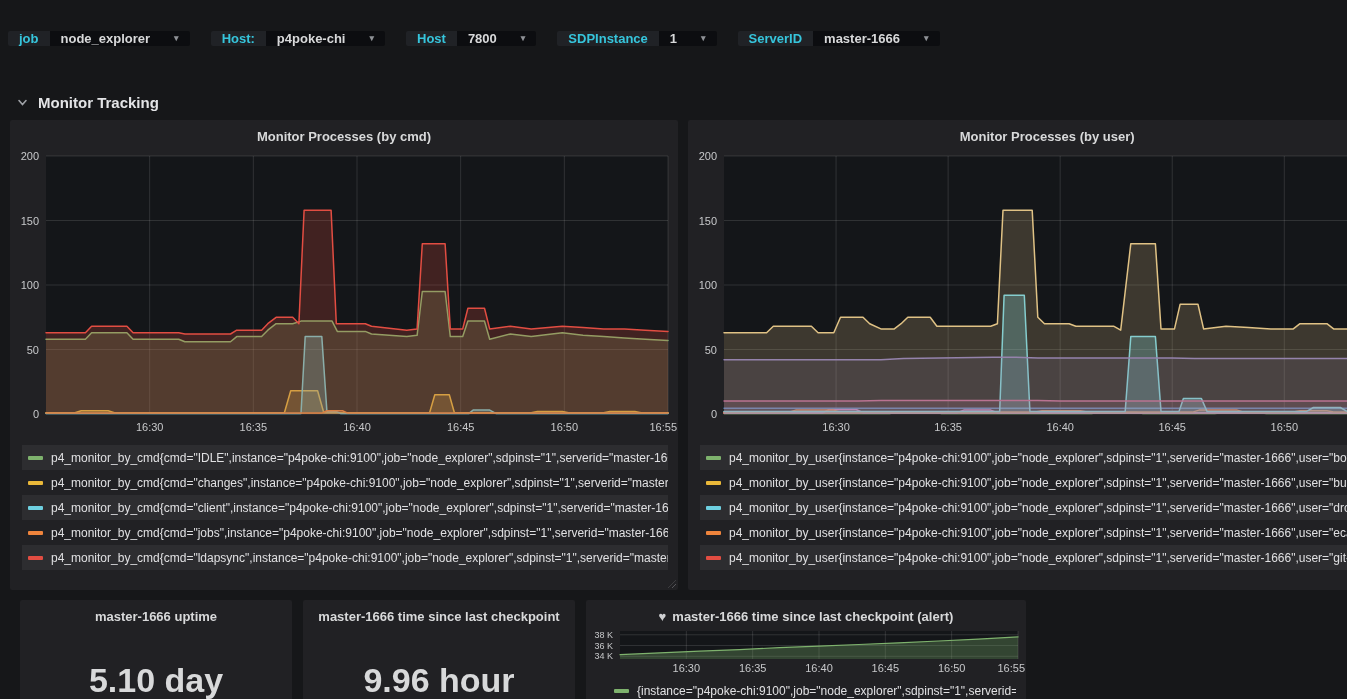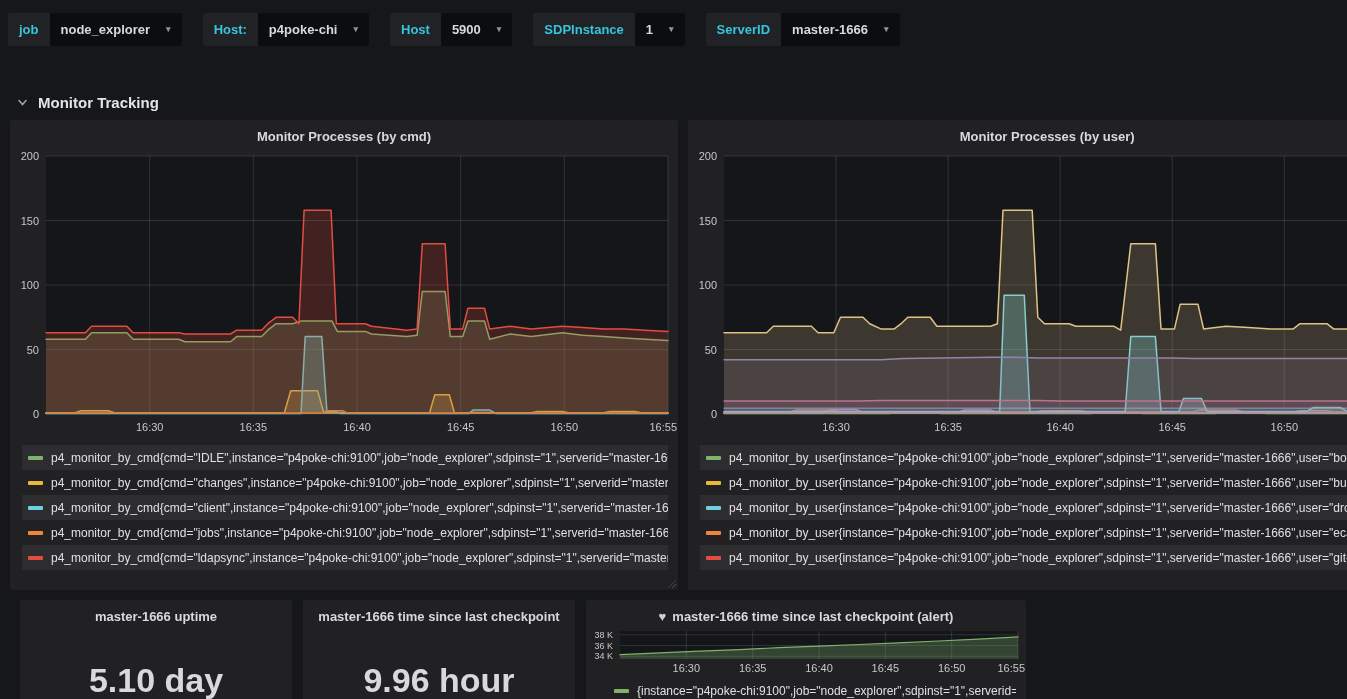--- a/index.html
+++ b/index.html
@@ -4,28 +4,28 @@
 <style>
   html,body{margin:0;padding:0;}
   body{
     width:1347px;height:699px;overflow:hidden;
     background:#161719;
     font-family:"Liberation Sans",sans-serif;
     -webkit-font-smoothing:antialiased;
   }
   
   .submenu{display:flex;gap:21px;padding:13px 10px 9px 8px;}
-  .variable{display:flex;height:33px;}
+  .variable{display:flex;height:33px;align-items:flex-end;}
   .var-label{
     display:flex;align-items:center;padding:0 11px;
     background:#202226;color:#36c5dc;font-weight:bold;font-size:13px;
     border-radius:2px 0 0 2px;
   }
   .var-value{
-    display:flex;align-items:center;gap:16px;padding:0 11px;
+    display:flex;align-items:center;gap:24px;padding:0 11px;
     background:#0c0d10;color:#d8d9da;font-weight:bold;font-size:13px;
     border-radius:0 2px 2px 0;cursor:pointer;
   }
   .caret{color:#8e9196;font-size:9px;line-height:1;}
   
   .row-header{display:flex;align-items:center;gap:9px;padding:3px 0 9px 16px;cursor:pointer;margin-top:36px;}
   .row-title{font-size:15px;font-weight:bold;color:#e3e4e6;}
   
   .graphs-row{display:flex;gap:10px;padding:0 8px 0 10px;}
   .panel{position:relative;background:#212124;border-radius:2px;}
@@ -77,21 +77,21 @@
   <div class="variable">
     <span class="var-label">Host:</span>
     <span class="var-value">
       <span>p4poke-chi</span>
       <span class="caret">▾</span>
     </span>
   </div>
   <div class="variable">
     <span class="var-label">Host</span>
     <span class="var-value">
-      <span>5900</span>
+      <span>7800</span>
       <span class="caret">▾</span>
     </span>
   </div>
   <div class="variable">
     <span class="var-label">SDPInstance</span>
     <span class="var-value">
       <span>1</span>
       <span class="caret">▾</span>
     </span>
   </div>

